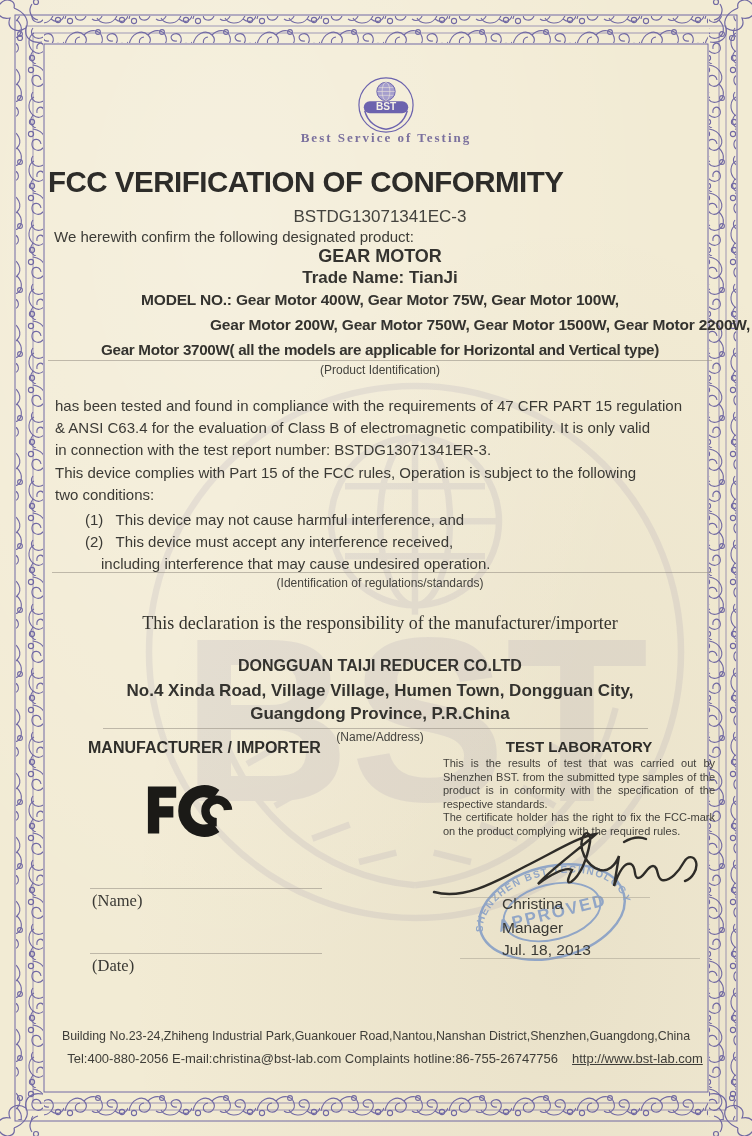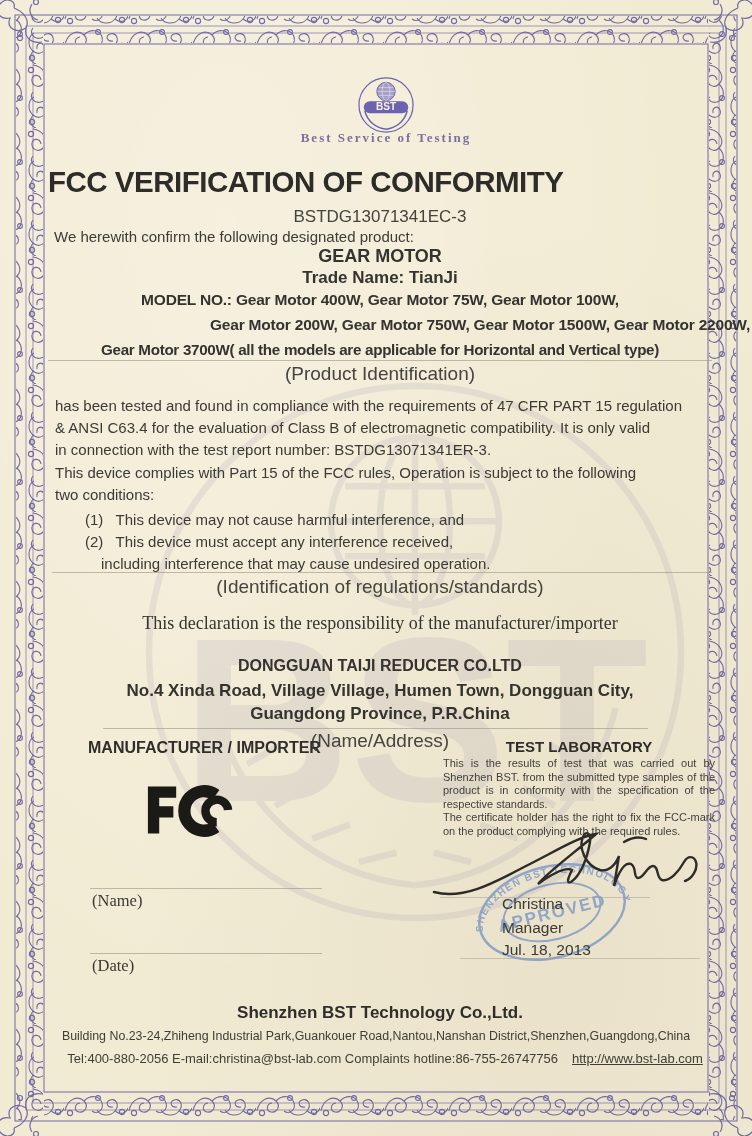--- a/index.html
+++ b/index.html
@@ -24,21 +24,21 @@
   .certno{left:8px;top:207px;width:744px;text-align:center;font-size:17px;color:#44433e;}
   .intro{left:54px;top:228px;font-size:15px;}
   .centerblock{left:10px;width:740px;text-align:center;font-weight:bold;color:#34332f;}
   .product-name{top:246px;font-size:18px;}
   .trade{top:268px;font-size:17px;}
   .m1{top:291px;font-size:15.5px;letter-spacing:-.2px;}
   .m2{top:316px;font-size:15.5px;letter-spacing:-.2px;text-align:right;}
   .m3{top:341px;font-size:15.2px;letter-spacing:-.3px;}
   .sep{border-top:1px solid #9b9588;opacity:.6;height:0;}
   .sep1{left:48px;top:360px;width:664px;}
-  .cap{font-size:19px;color:#45443f;text-align:center;font-weight:normal;}
+  .cap{font-size:12px;color:#45443f;text-align:center;font-weight:normal;}
   .cap1{left:10px;top:363px;width:740px;}
   .regline{left:55px;width:660px;font-size:15px;color:#3b3a35;}
   .r0{top:397px;}.r1{top:419px;}.r2{top:441px;}.r3{top:464px;}.r4{top:486px;}
   .cond{left:55px;width:660px;font-size:15px;white-space:pre;color:#3b3a35;}
   .c0{top:511px;padding-left:30px;}
   .c1{top:533px;padding-left:30px;}
   .c2{top:555px;padding-left:46px;}
   .sep2{left:52px;top:572px;width:660px;}
   .cap2{left:10px;top:576px;width:740px;}
   .declaration{left:10px;top:613px;width:740px;text-align:center;
@@ -211,19 +211,18 @@
       <path d="M196,16 q12,-7 22,-3"></path>
     </g>
   </svg>
   <div class="abs sep sigline"></div>
 
   <div class="abs signer s0">Christina</div>
   <div class="abs signer s1">Manager</div>
   <div class="abs signer s2">Jul. 18, 2013</div>
   <div class="abs sep dateline2"></div>
 
-  <div class="abs f-company">Shenzhen BST Technology Co.,Ltd.</div>
   <div class="abs f-addr">Building No.23-24,Zhiheng Industrial Park,Guankouer Road,Nantou,Nanshan District,Shenzhen,Guangdong,China</div>
   <div class="abs f-contact">
     <span>Tel:400-880-2056 E-mail:christina@bst-lab.com Complaints hotline:86-755-26747756</span><span class="f-site">http://www.bst-lab.com</span>
   </div>
 
 </div>
 
 </body></html>

